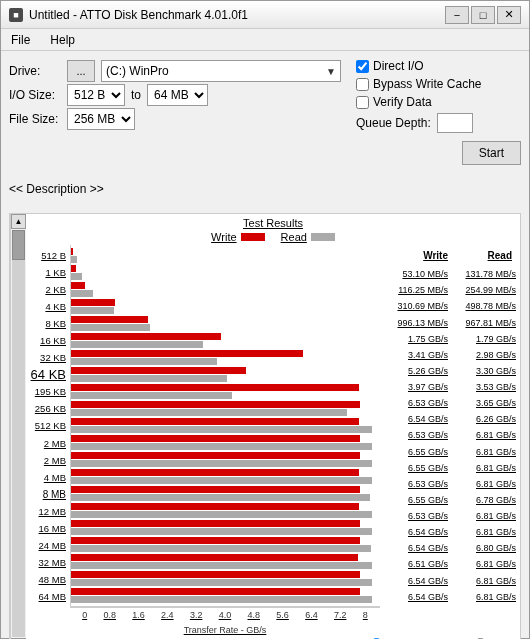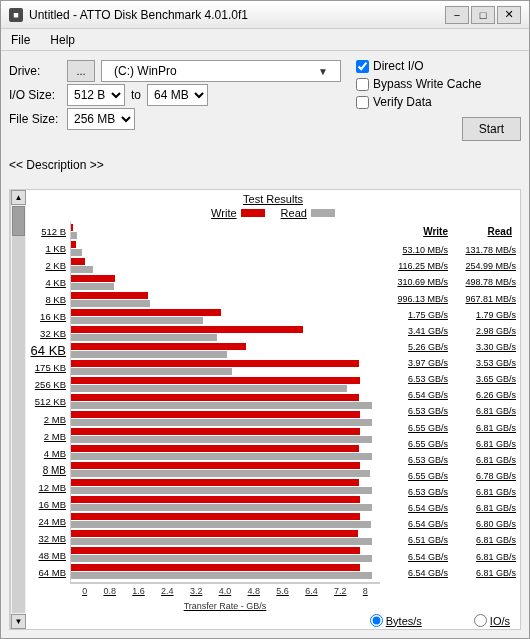--- a/index.html
+++ b/index.html
@@ -103,21 +103,21 @@
       font-size: 11px;
       display: flex;
       align-items: center;
       justify-content: center;
     }
     .drive-combo {
       flex: 1;
       height: 22px;
       border: 1px solid #999;
       background: white;
-      padding: 0 12px;
+      padding: 0 4px;
       font-size: 12px;
       display: flex;
       align-items: center;
       justify-content: space-between;
       cursor: pointer;
       max-width: 240px;
     }
     .drive-combo .arrow { font-size: 10px; color: #333; }
     .top-controls {
       display: flex;
@@ -381,20 +381,24 @@
           <label>Direct I/O</label>
         </div>
         <div class="checkbox-row">
           <input type="checkbox" style="">
           <label>Bypass Write Cache</label>
         </div>
         <div class="checkbox-row">
           <input type="checkbox" style="">
           <label>Verify Data</label>
         </div>
+        <div class="queue-row">
+          <span>Queue Depth:</span>
+          <input type="text" class="queue-input" style="">
+        </div>
         <button class="start-btn">Start</button>
       </div>
     </div>
 
     <div class="description-row">
       <button class="desc-btn">&lt;&lt; Description &gt;&gt;</button>
     </div>
 
     <div class="chart-container" style="position:relative;">
       <div style="display:flex; height:100%;">
@@ -426,21 +430,21 @@
 
             <div class="chart-labels-left" id="chart-labels-left">
                 <div style="font-size: 9.5px; text-align: right; flex: 1 1 0%; display: flex; align-items: center; justify-content: flex-end;">512 B</div>
                 <div style="font-size: 9.5px; text-align: right; flex: 1 1 0%; display: flex; align-items: center; justify-content: flex-end;">1 KB</div>
                 <div style="font-size: 9.5px; text-align: right; flex: 1 1 0%; display: flex; align-items: center; justify-content: flex-end;">2 KB</div>
                 <div style="font-size: 9.5px; text-align: right; flex: 1 1 0%; display: flex; align-items: center; justify-content: flex-end;">4 KB</div>
                 <div style="font-size: 9.5px; text-align: right; flex: 1 1 0%; display: flex; align-items: center; justify-content: flex-end;">8 KB</div>
                 <div style="font-size: 9.5px; text-align: right; flex: 1 1 0%; display: flex; align-items: center; justify-content: flex-end;">16 KB</div>
                 <div style="font-size: 9.5px; text-align: right; flex: 1 1 0%; display: flex; align-items: center; justify-content: flex-end;">32 KB</div>
                 <div style="font-size: 13px; text-align: right; flex: 1 1 0%; display: flex; align-items: center; justify-content: flex-end;">64 KB</div>
-                <div style="font-size: 9.5px; text-align: right; flex: 1 1 0%; display: flex; align-items: center; justify-content: flex-end;">175 KB</div>
+                <div style="font-size: 9.5px; text-align: right; flex: 1 1 0%; display: flex; align-items: center; justify-content: flex-end;">195 KB</div>
                 <div style="font-size: 9.5px; text-align: right; flex: 1 1 0%; display: flex; align-items: center; justify-content: flex-end;">256 KB</div>
                 <div style="font-size: 9.5px; text-align: left; flex: 1 1 0%; display: flex; align-items: center; justify-content: flex-end;">512 KB</div>
                 <div style="font-size: 9.5px; text-align: right; flex: 1 1 0%; display: flex; align-items: center; justify-content: flex-end;">2 MB</div>
                 <div style="font-size: 9.5px; text-align: right; flex: 1 1 0%; display: flex; align-items: center; justify-content: flex-end;">2 MB</div>
                 <div style="font-size: 9.5px; text-align: right; flex: 1 1 0%; display: flex; align-items: center; justify-content: flex-end;">4 MB</div>
                 <div style="font-size: 10px; text-align: right; flex: 1 1 0%; display: flex; align-items: center; justify-content: flex-end;">8 MB</div>
                 <div style="font-size: 9.5px; text-align: right; flex: 1 1 0%; display: flex; align-items: center; justify-content: flex-end;">12 MB</div>
                 <div style="font-size: 9.5px; text-align: right; flex: 1 1 0%; display: flex; align-items: center; justify-content: flex-end;">16 MB</div>
                 <div style="font-size: 9.5px; text-align: right; flex: 1 1 0%; display: flex; align-items: center; justify-content: flex-end;">24 MB</div>
                 <div style="font-size: 9.5px; text-align: right; flex: 1 1 0%; display: flex; align-items: center; justify-content: flex-end;">32 MB</div>

